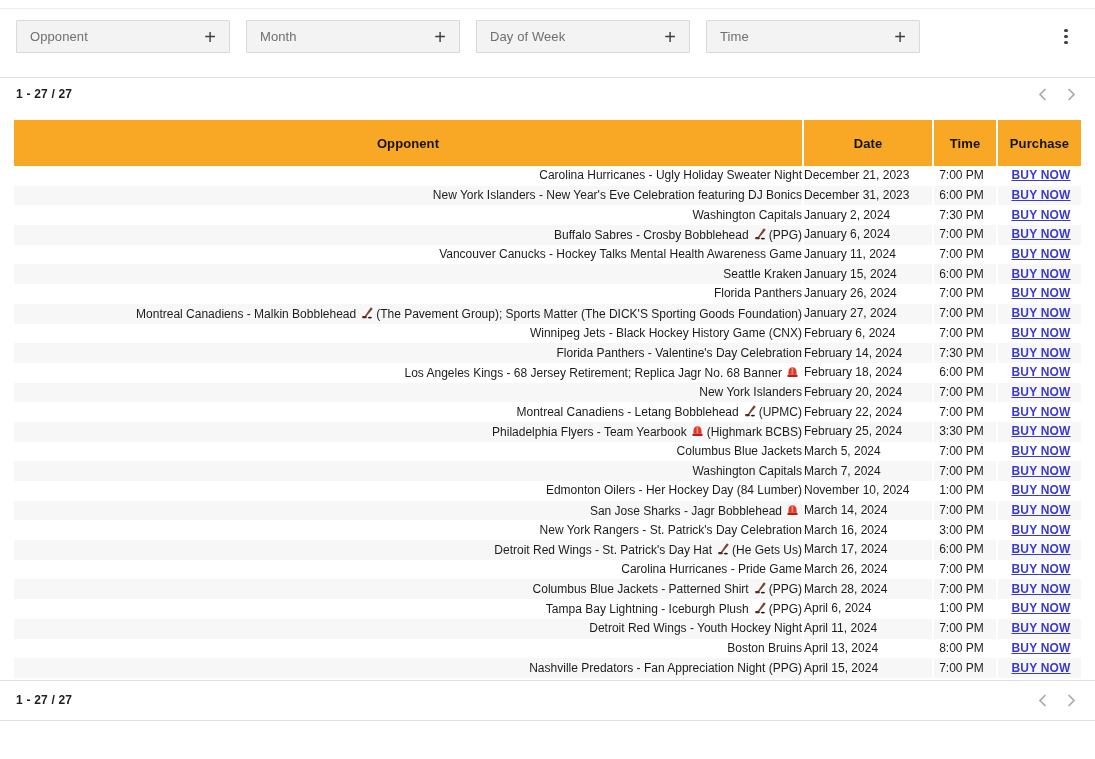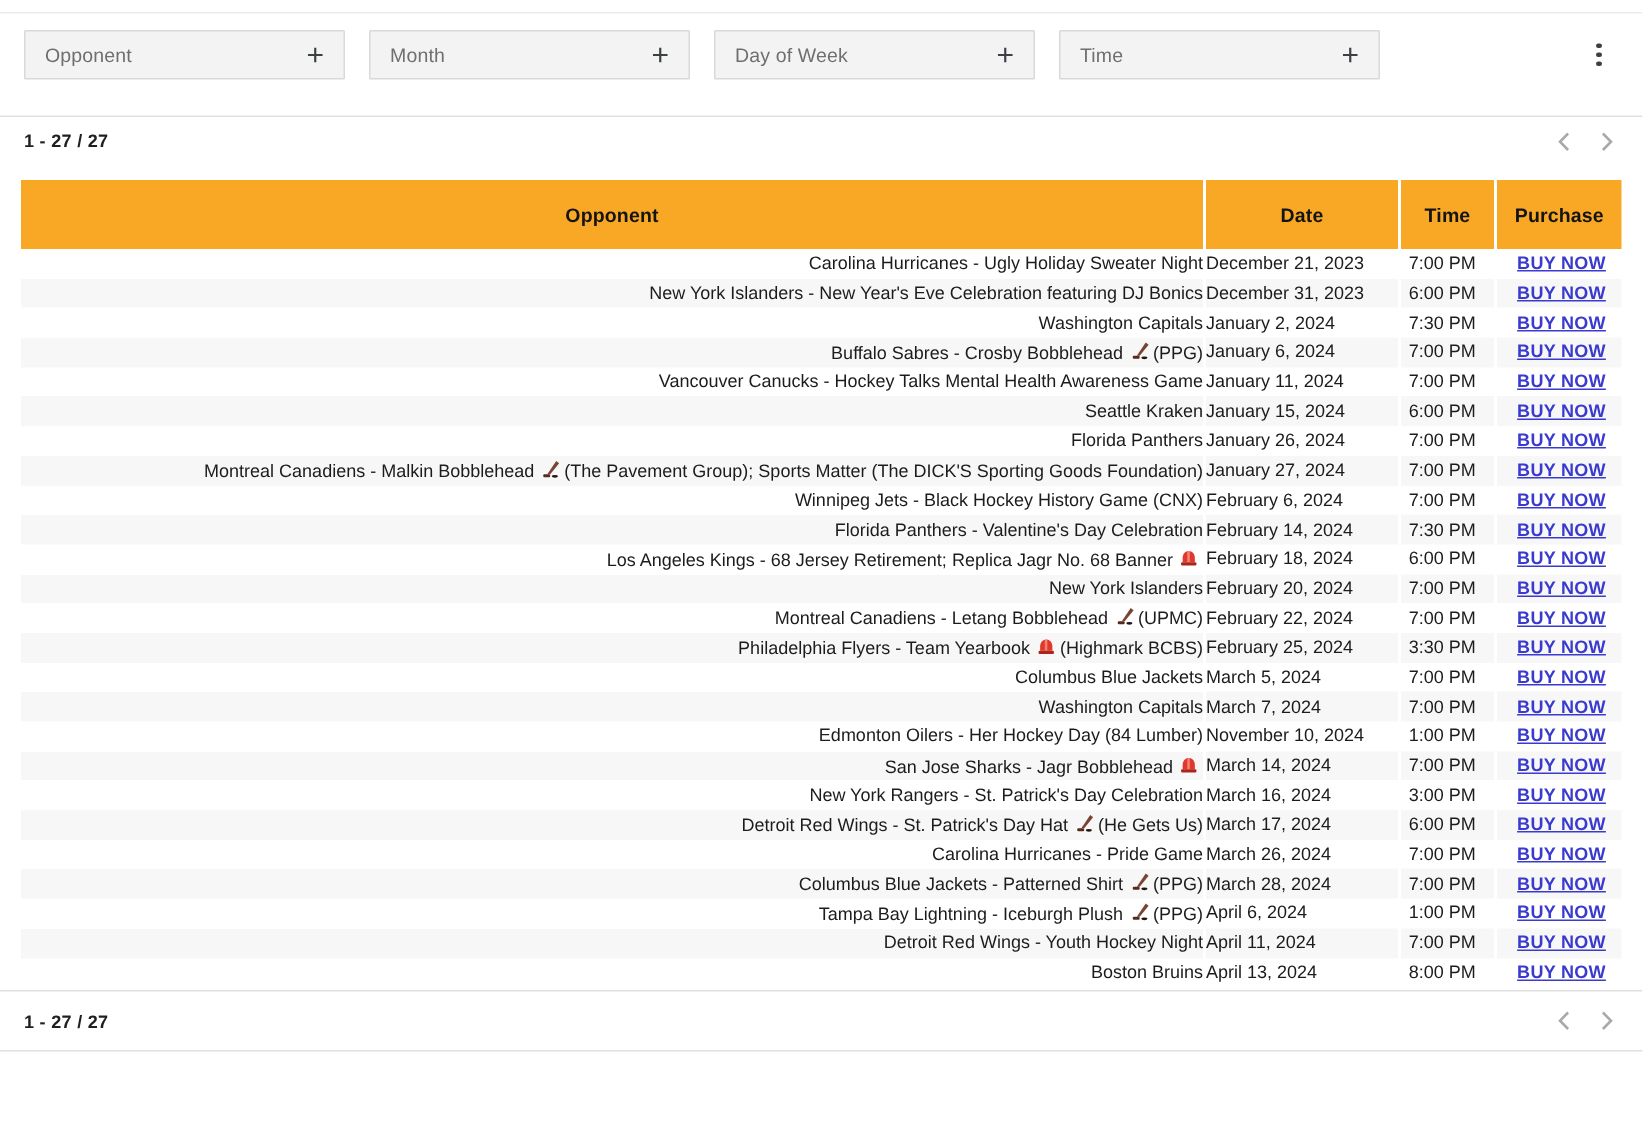--- a/index.html
+++ b/index.html
@@ -330,20 +330,26 @@
     <td class="c-buy sep"><a class="buy" href="#">BUY NOW</a></td>
   </tr>
 
   <tr>
     <td class="c-opp"><span class="opp-text">Boston Bruins</span></td>
     <td class="c-date sep">April 13, 2024</td>
     <td class="c-time sep">8:00 PM</td>
     <td class="c-buy sep"><a class="buy" href="#">BUY NOW</a></td>
   </tr>
 
+  <tr>
+    <td class="c-opp"><span class="opp-text">Nashville Predators - Fan Appreciation Night (PPG)</span></td>
+    <td class="c-date sep">April 15, 2024</td>
+    <td class="c-time sep">7:00 PM</td>
+    <td class="c-buy sep"><a class="buy" href="#">BUY NOW</a></td>
+  </tr>
 </tbody>
 </table>
 
 <div class="tail-divider"></div>
 
 <div class="pager bottom">
   <span class="range">1 - 27 / 27</span>
   <span class="nav">
     <span class="nav-btn">
       <svg width="9" height="13" viewBox="0 0 9 13">

